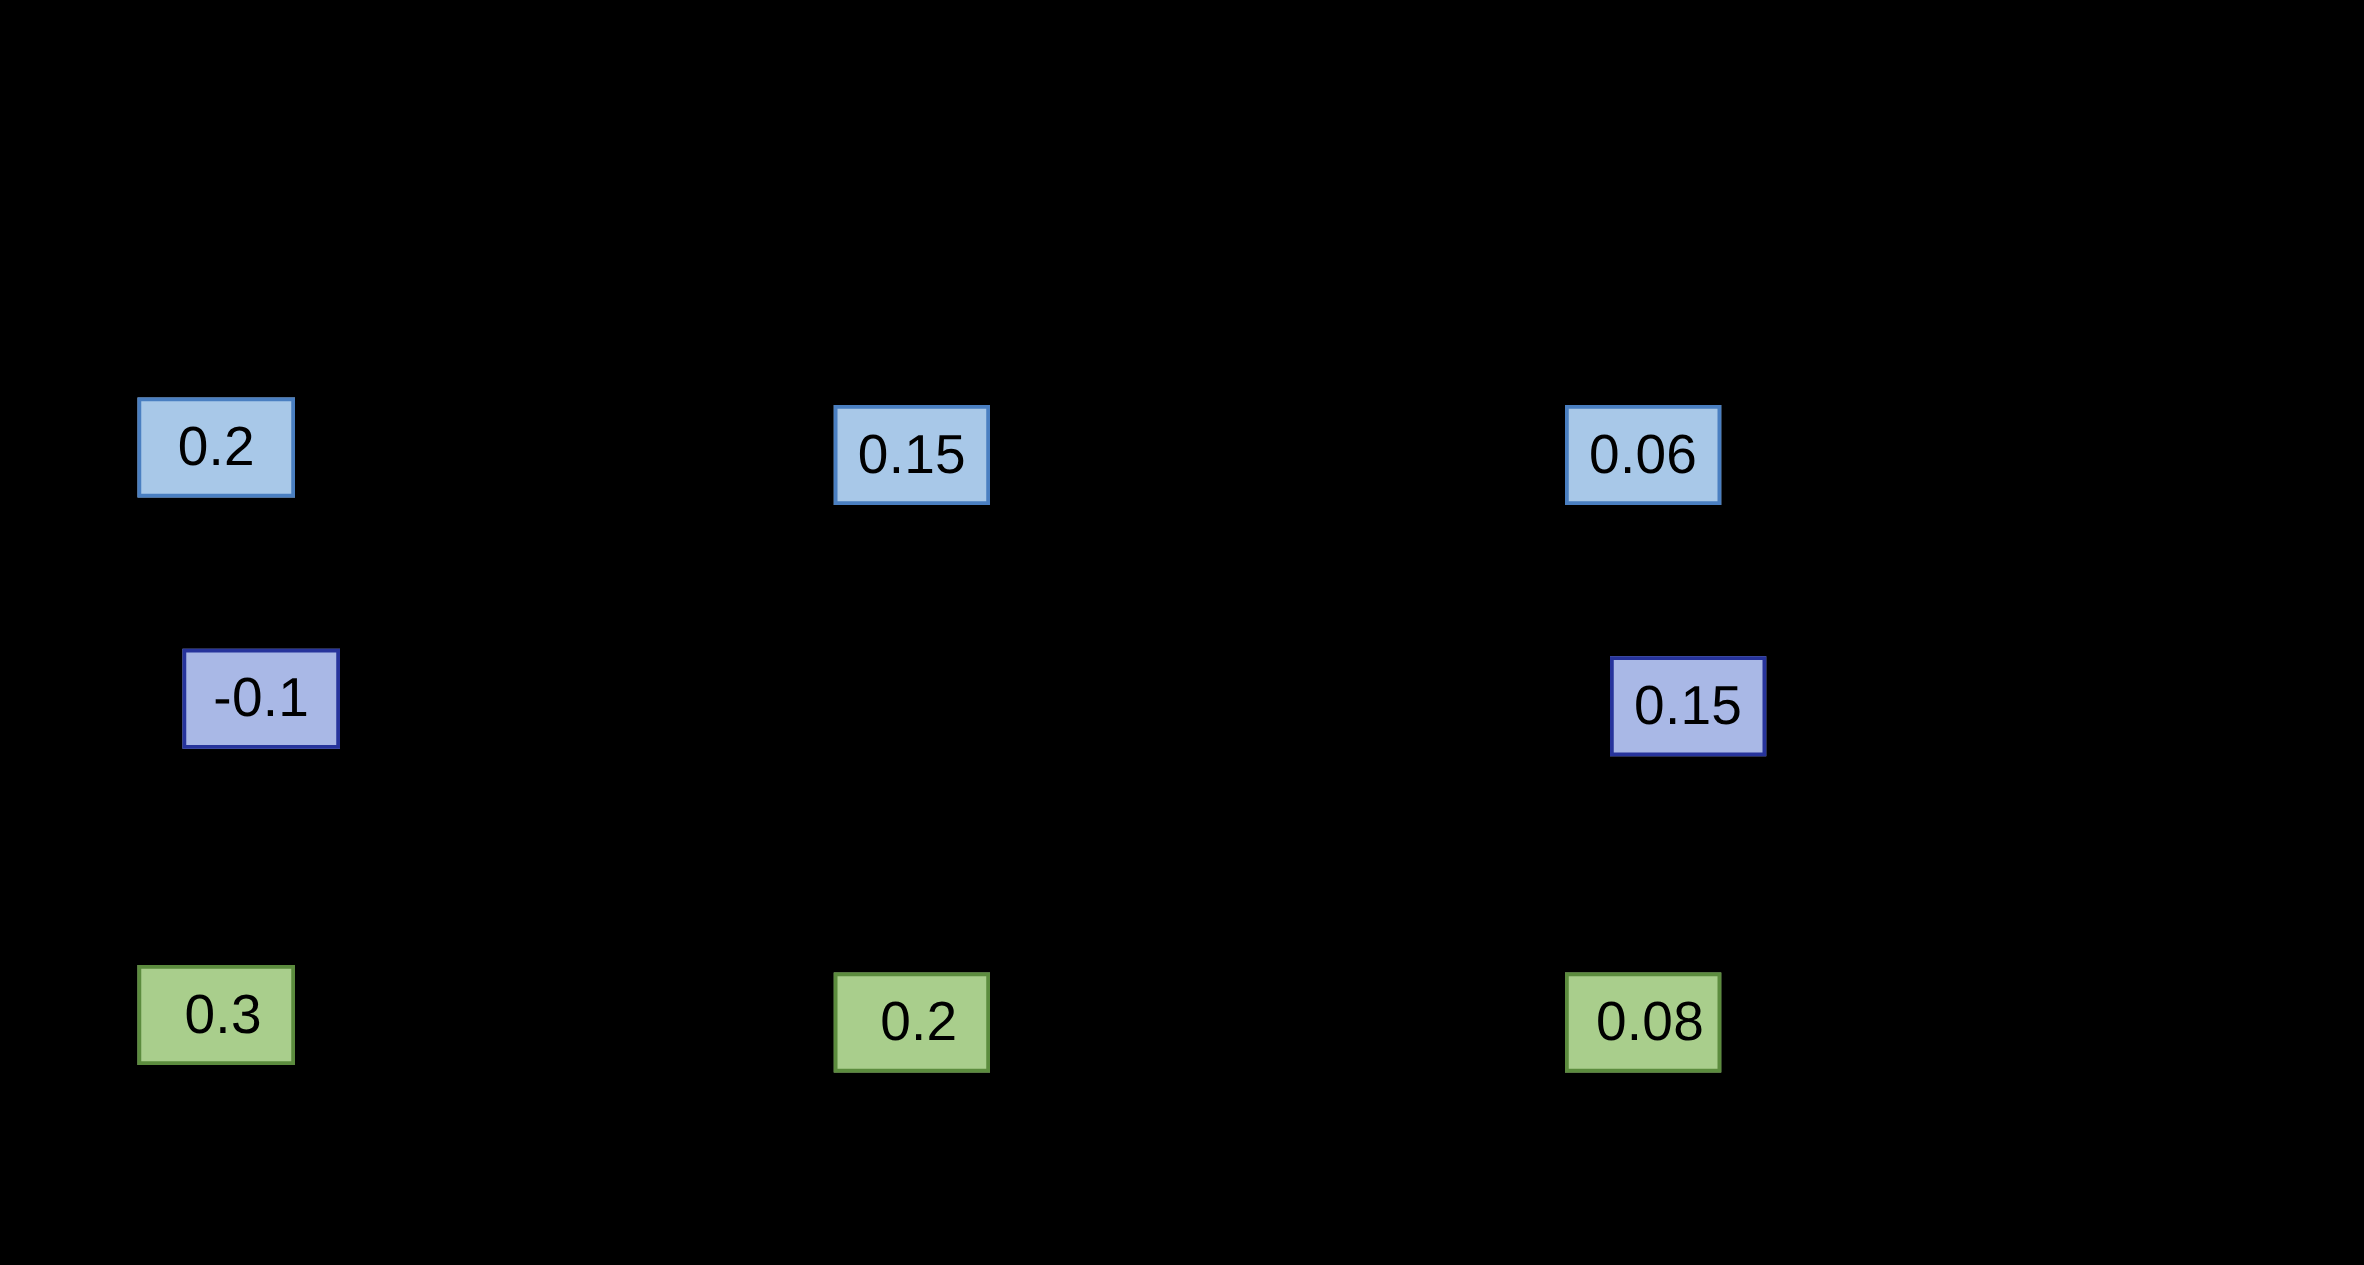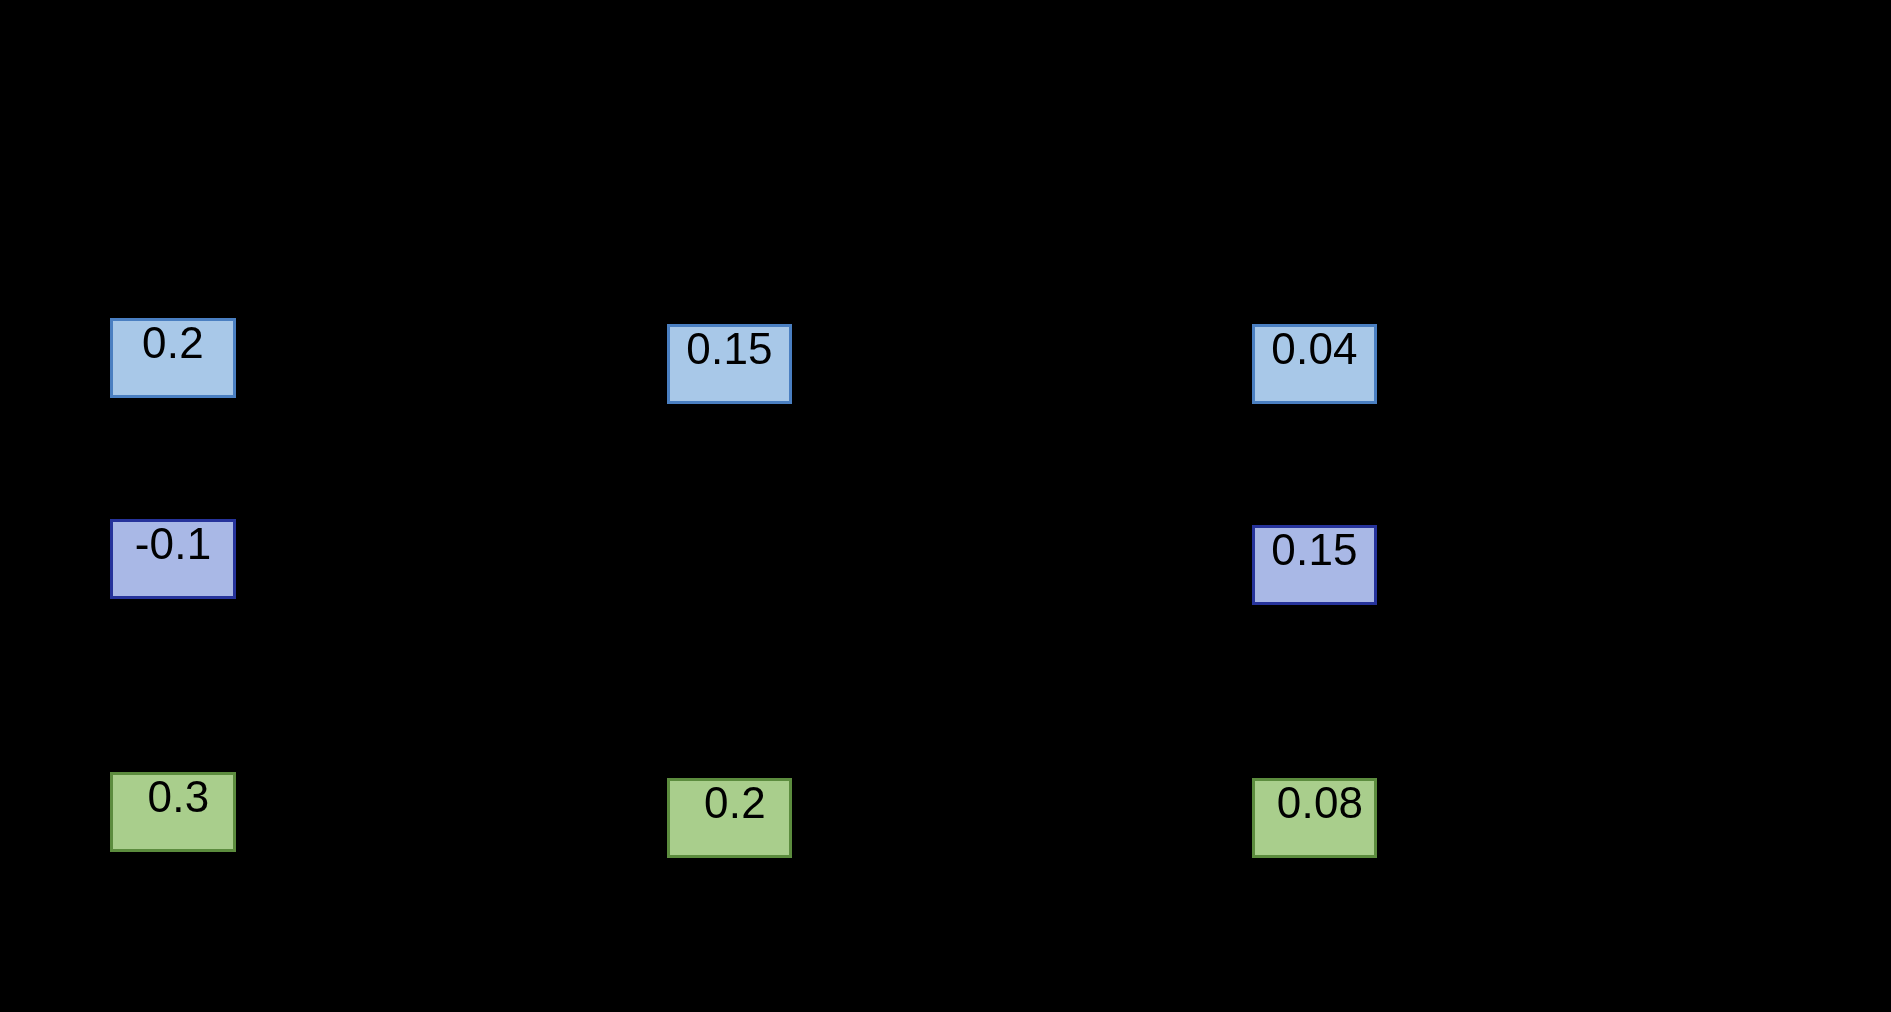--- a/index.html
+++ b/index.html
@@ -17,20 +17,21 @@
   #canvas {
     position: relative;
     width: 1891px;
     height: 1012px;
     background: #000000;
   }
   .cell {
     position: absolute;
     box-sizing: border-box;
     display: flex;
+    align-items: center;
     justify-content: center;
     border-style: solid;
     border-width: 3px;
     color: #000000;
     font-size: 44px;
     line-height: 1;
     letter-spacing: 0.2px;
     white-space: nowrap;
     font-family: "Liberation Sans", sans-serif;
   }
@@ -49,41 +50,41 @@
     padding-left: 11px;
   }
 
   
   .col-0 { left: 110px;  width: 126px; }
   .col-1 { left: 667px;  width: 125px; }
   .col-2 { left: 1252px; width: 125px; }
 
   
   .row-0 { top: 318px; height: 80px; }
-  .row-1 { top: 519px; height: 80px; }
+  .row-1 { top: 519px; height: 80px; margin-left: 36px; }
   .row-2 { top: 772px; height: 80px; }
 
   
   .col-1.row-0, .col-2.row-0 { top: 324px; }
   .col-1.row-1, .col-2.row-1 { top: 525px; }
   .col-1.row-2, .col-2.row-2 { top: 778px; }
 </style>
 </head>
 <body>
 
 <div id="canvas">
 
   <div class="cell style-lightblue col-0 row-0">
     <span>0.2</span>
   </div>
   <div class="cell style-lightblue col-1 row-0">
     <span>0.15</span>
   </div>
   <div class="cell style-lightblue col-2 row-0">
-    <span>0.04</span>
+    <span>0.06</span>
   </div>
 
   <div class="cell style-periwinkle col-0 row-1">
     <span>-0.1</span>
   </div>
   <div class="cell style-periwinkle col-2 row-1">
     <span>0.15</span>
   </div>
 
   <div class="cell style-green col-0 row-2">

